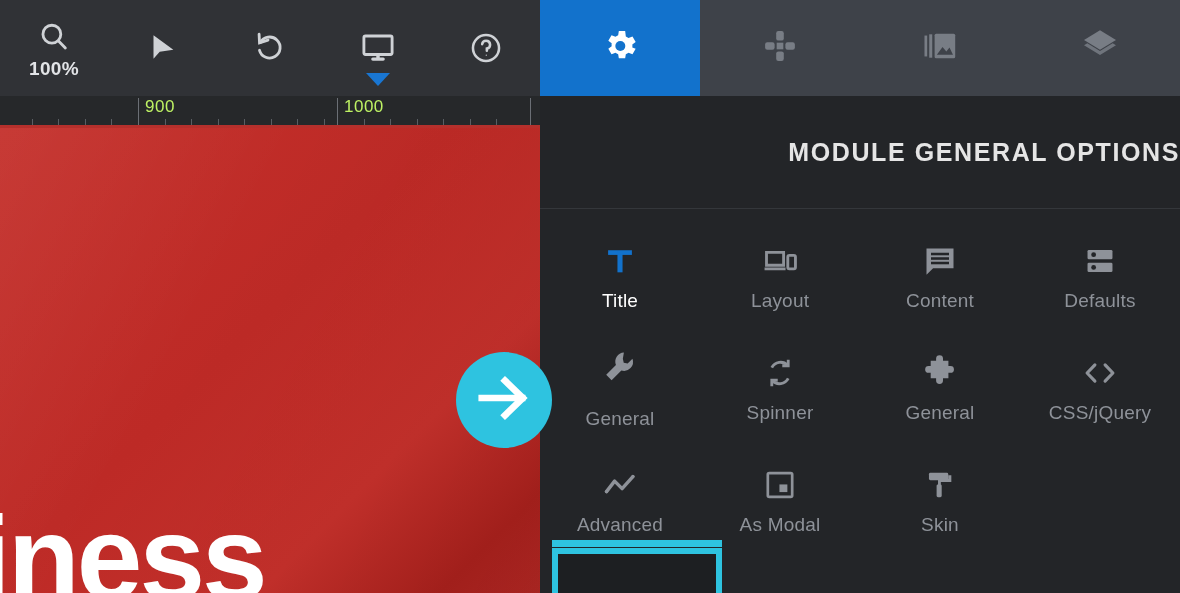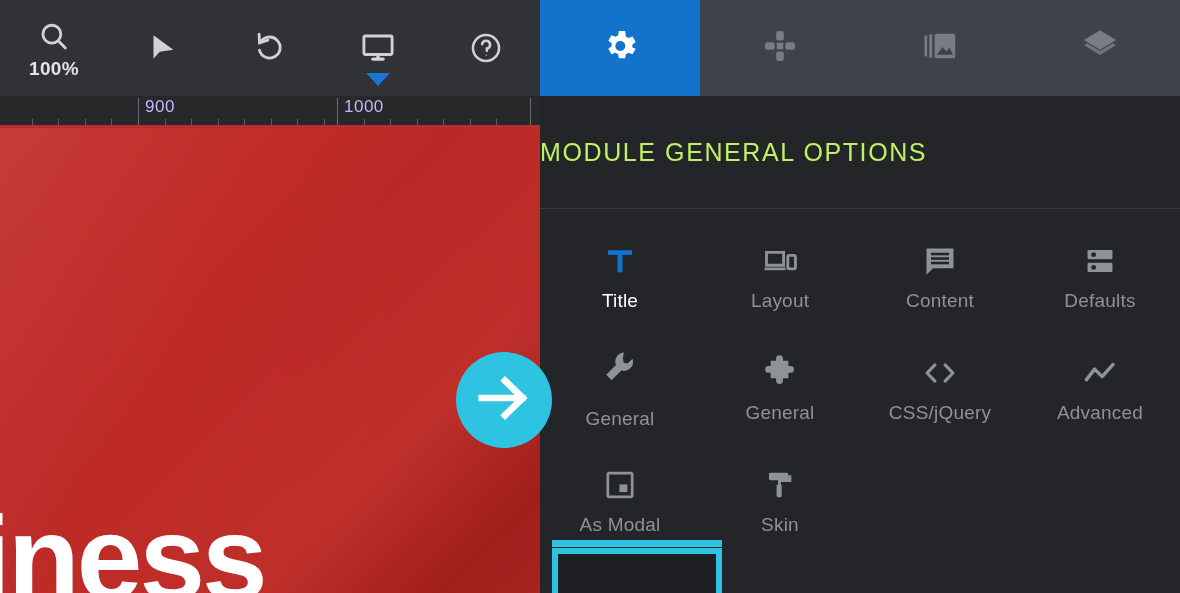--- a/index.html
+++ b/index.html
@@ -52,21 +52,21 @@
 
   
   .ruler {
     position: absolute; left: 0; top: 96px;
     width: 540px; height: 32px;
     background: #26282a;
     overflow: hidden;
   }
   .ruler-num {
     position: absolute; top: 1px;
-    font-size: 17px; color: #c4b5fd;
+    font-size: 17px; color: #bef264;
     letter-spacing: .5px;
   }
   .rtick { position: absolute; bottom: 2px; width: 1px; background: #5a5e63; }
   .rtick.minor { height: 7px; }
   .rtick.major { height: 30px; bottom: 0; background: #6b6f75; }
   .ruler-redline {
     position: absolute; left: 0; bottom: 0;
     width: 540px; height: 3px; background: #b5302c;
   }
 
@@ -96,23 +96,24 @@
   }
 
   
   .panel {
     position: absolute; left: 540px; top: 96px;
     width: 640px; height: 497px;
     background: #232528;
   }
   .panel-title {
     height: 112px; line-height: 112px;
-    text-align: left;
-    font-size: 25px; color: #bef264;
+    text-align: right;
+    font-size: 25px; color: #e5e5e5;
     letter-spacing: 1.6px;
+    font-weight: bold;
   }
   .panel-sep { height: 1px; background: #34373b; }
 
   .grid {
     position: relative;
     display: grid;
     grid-template-columns: repeat(4, 1fr);
     grid-auto-rows: 112px;
     padding-top: 10px;
   }
@@ -344,20 +345,31 @@
       <div class="cell highlighted">
         <span class="ic">
           <svg width="36" height="36" viewBox="0 0 24 24" fill="#8e9299">
             <path d="M14.6 2.4a6 6 0 0 0-5.3 8.3L2.8 17.2l3.6 3.6 6.5-6.5a6 6 0 0 0 7.4-7.8l-3.2 3.2-2.6-.6-.6-2.6z"></path>
           </svg>
         </span>
         <span class="lbl">General</span>
       </div>
 
 
+      <div class="cell">
+        <span class="ic">
+          <svg width="34" height="34" viewBox="0 0 24 24" fill="none" stroke="#8e9299" stroke-width="2">
+            <path d="M6.2 8.2 A7 7 0 0 1 17.4 6.5"></path>
+            <polyline points="17.8,2.6 17.8,6.9 13.6,6.9"></polyline>
+            <path d="M17.8 15.8 A7 7 0 0 1 6.6 17.5"></path>
+            <polyline points="6.2,21.4 6.2,17.1 10.4,17.1"></polyline>
+          </svg>
+        </span>
+        <span class="lbl">Spinner</span>
+      </div>
 
       <div class="cell">
         <span class="ic">
           <svg width="36" height="36" viewBox="0 0 24 24" fill="#8e9299">
             <path d="M9.4 2.4a2.3 2.3 0 0 1 4.6 0v1.4h3.6v3.5h1.4a2.3 2.3 0 0 1 0 4.6h-1.4v3.6h-3.6v1.5a2.3 2.3 0 0 1-4.6 0v-1.5H5.8v-3.6H4.4a2.3 2.3 0 0 1 0-4.6h1.4V3.8h3.6z"></path>
           </svg>
         </span>
         <span class="lbl">General</span>
       </div>
 

